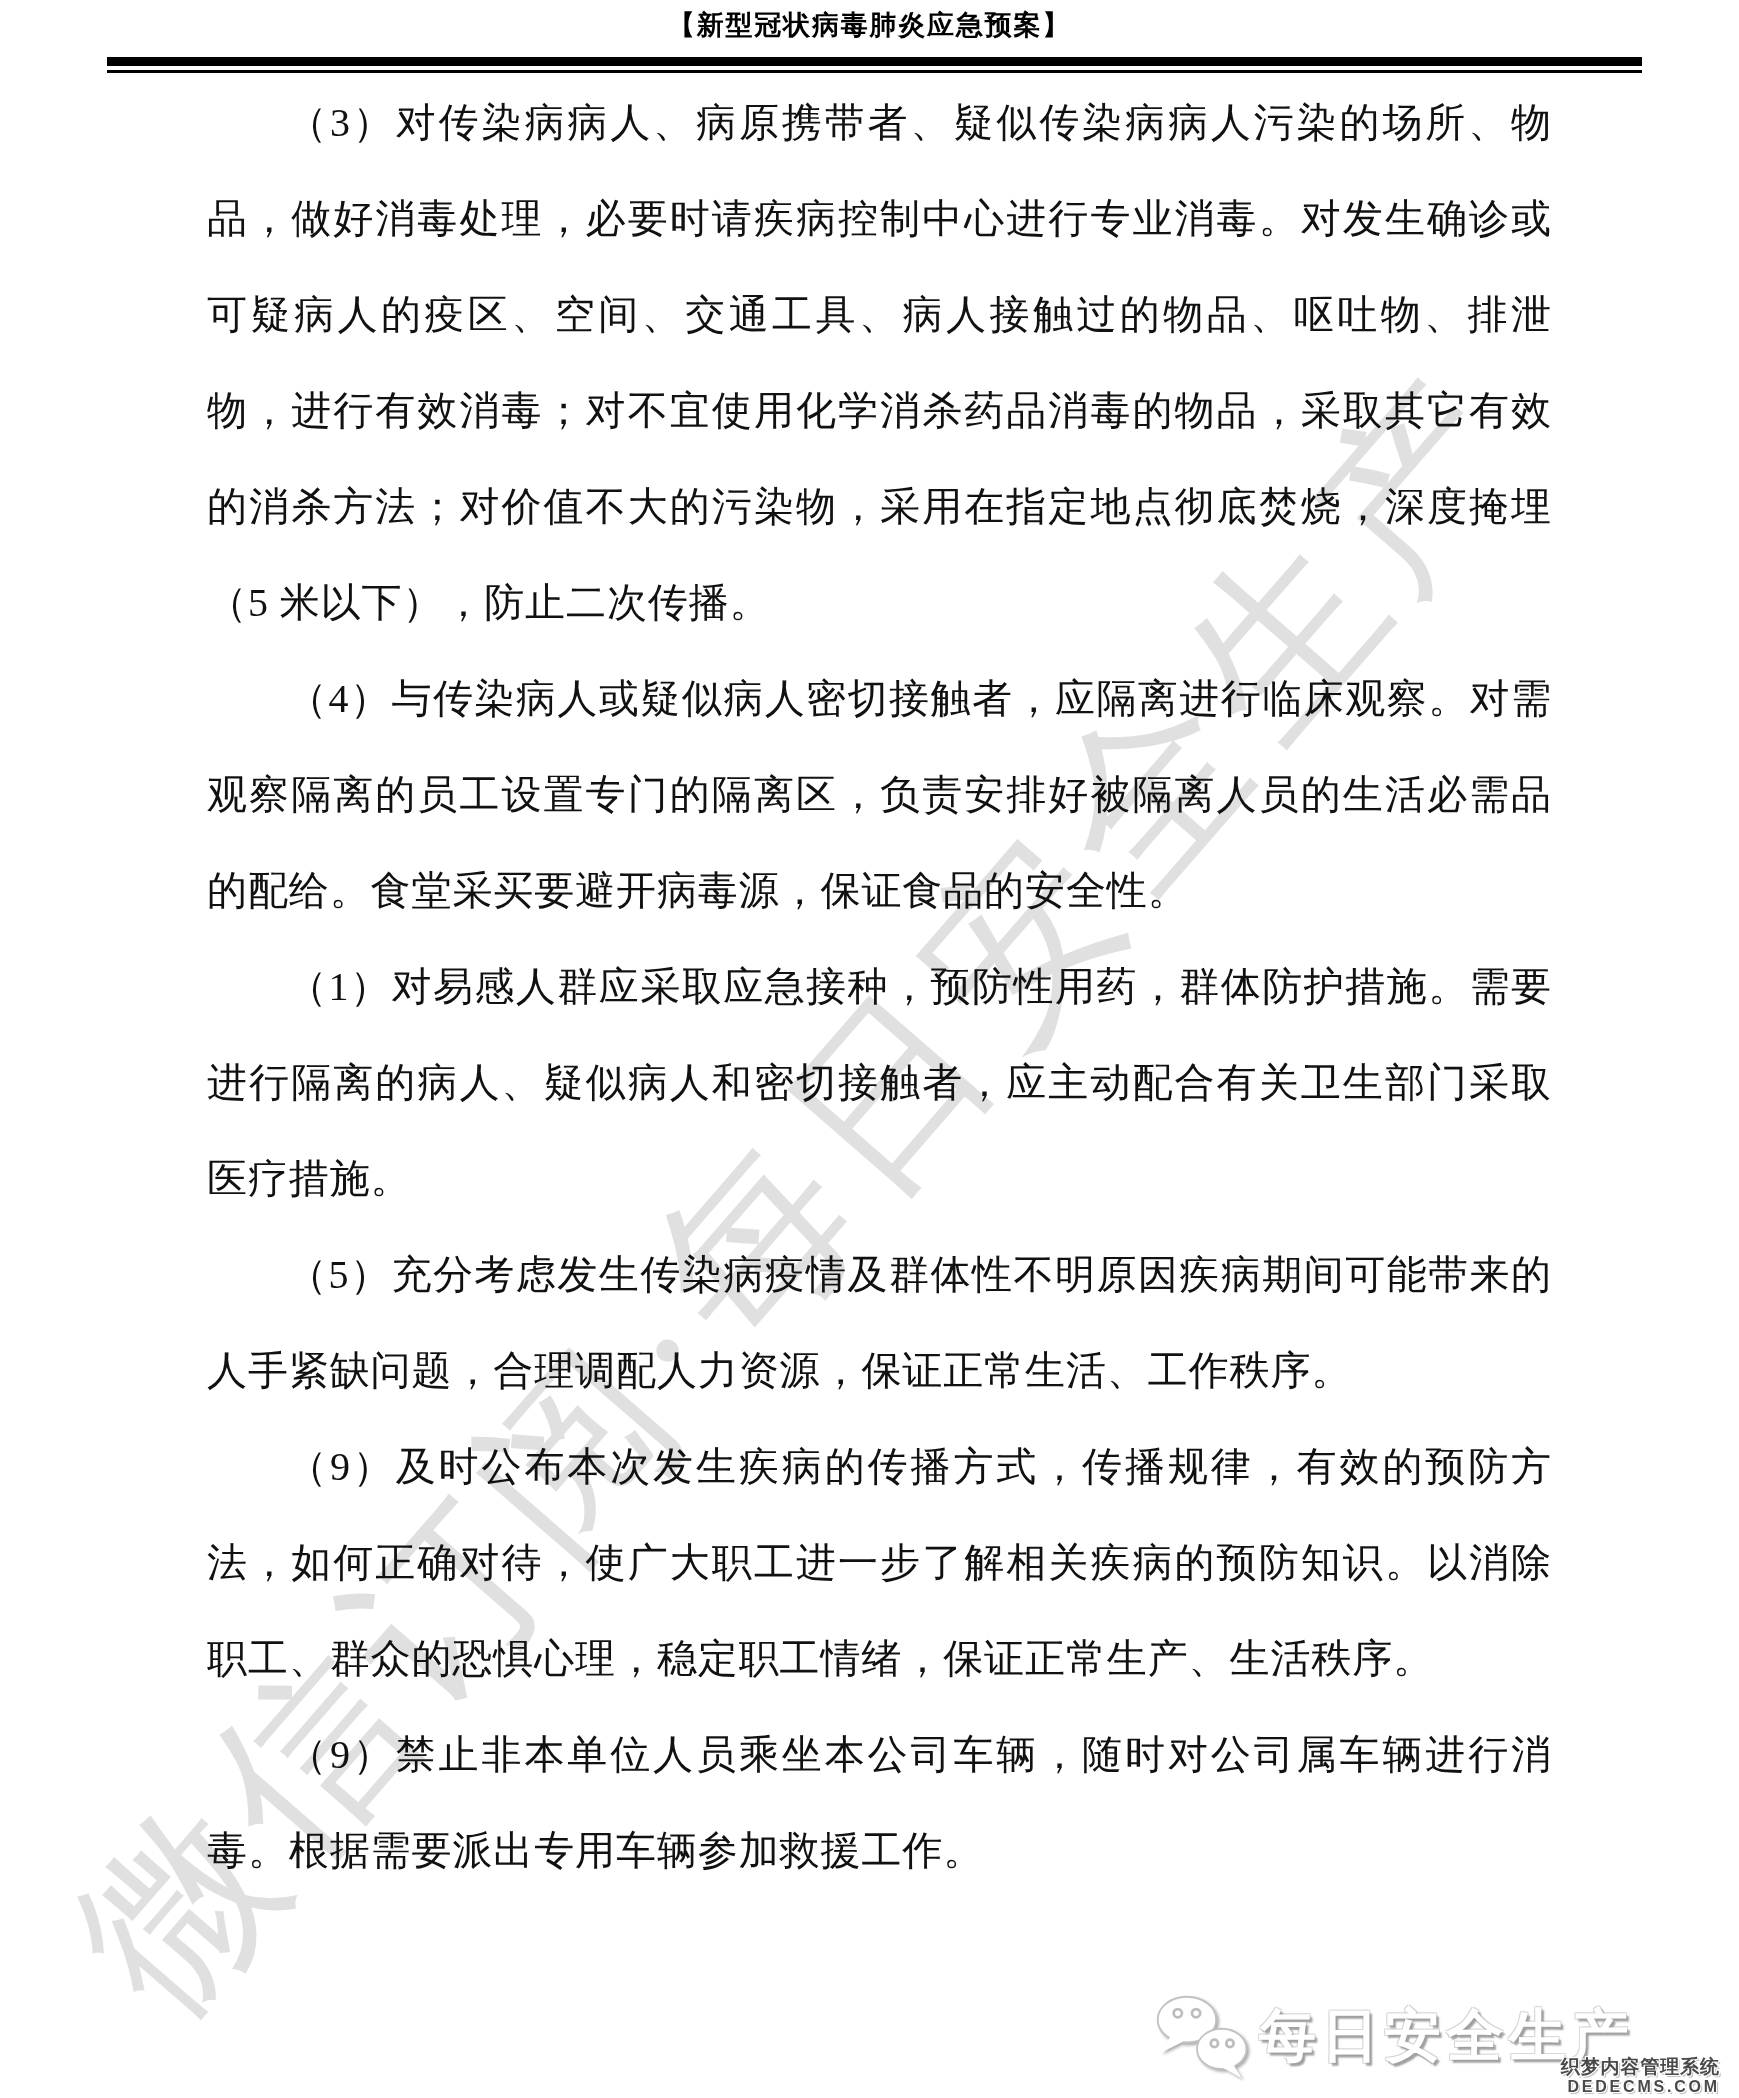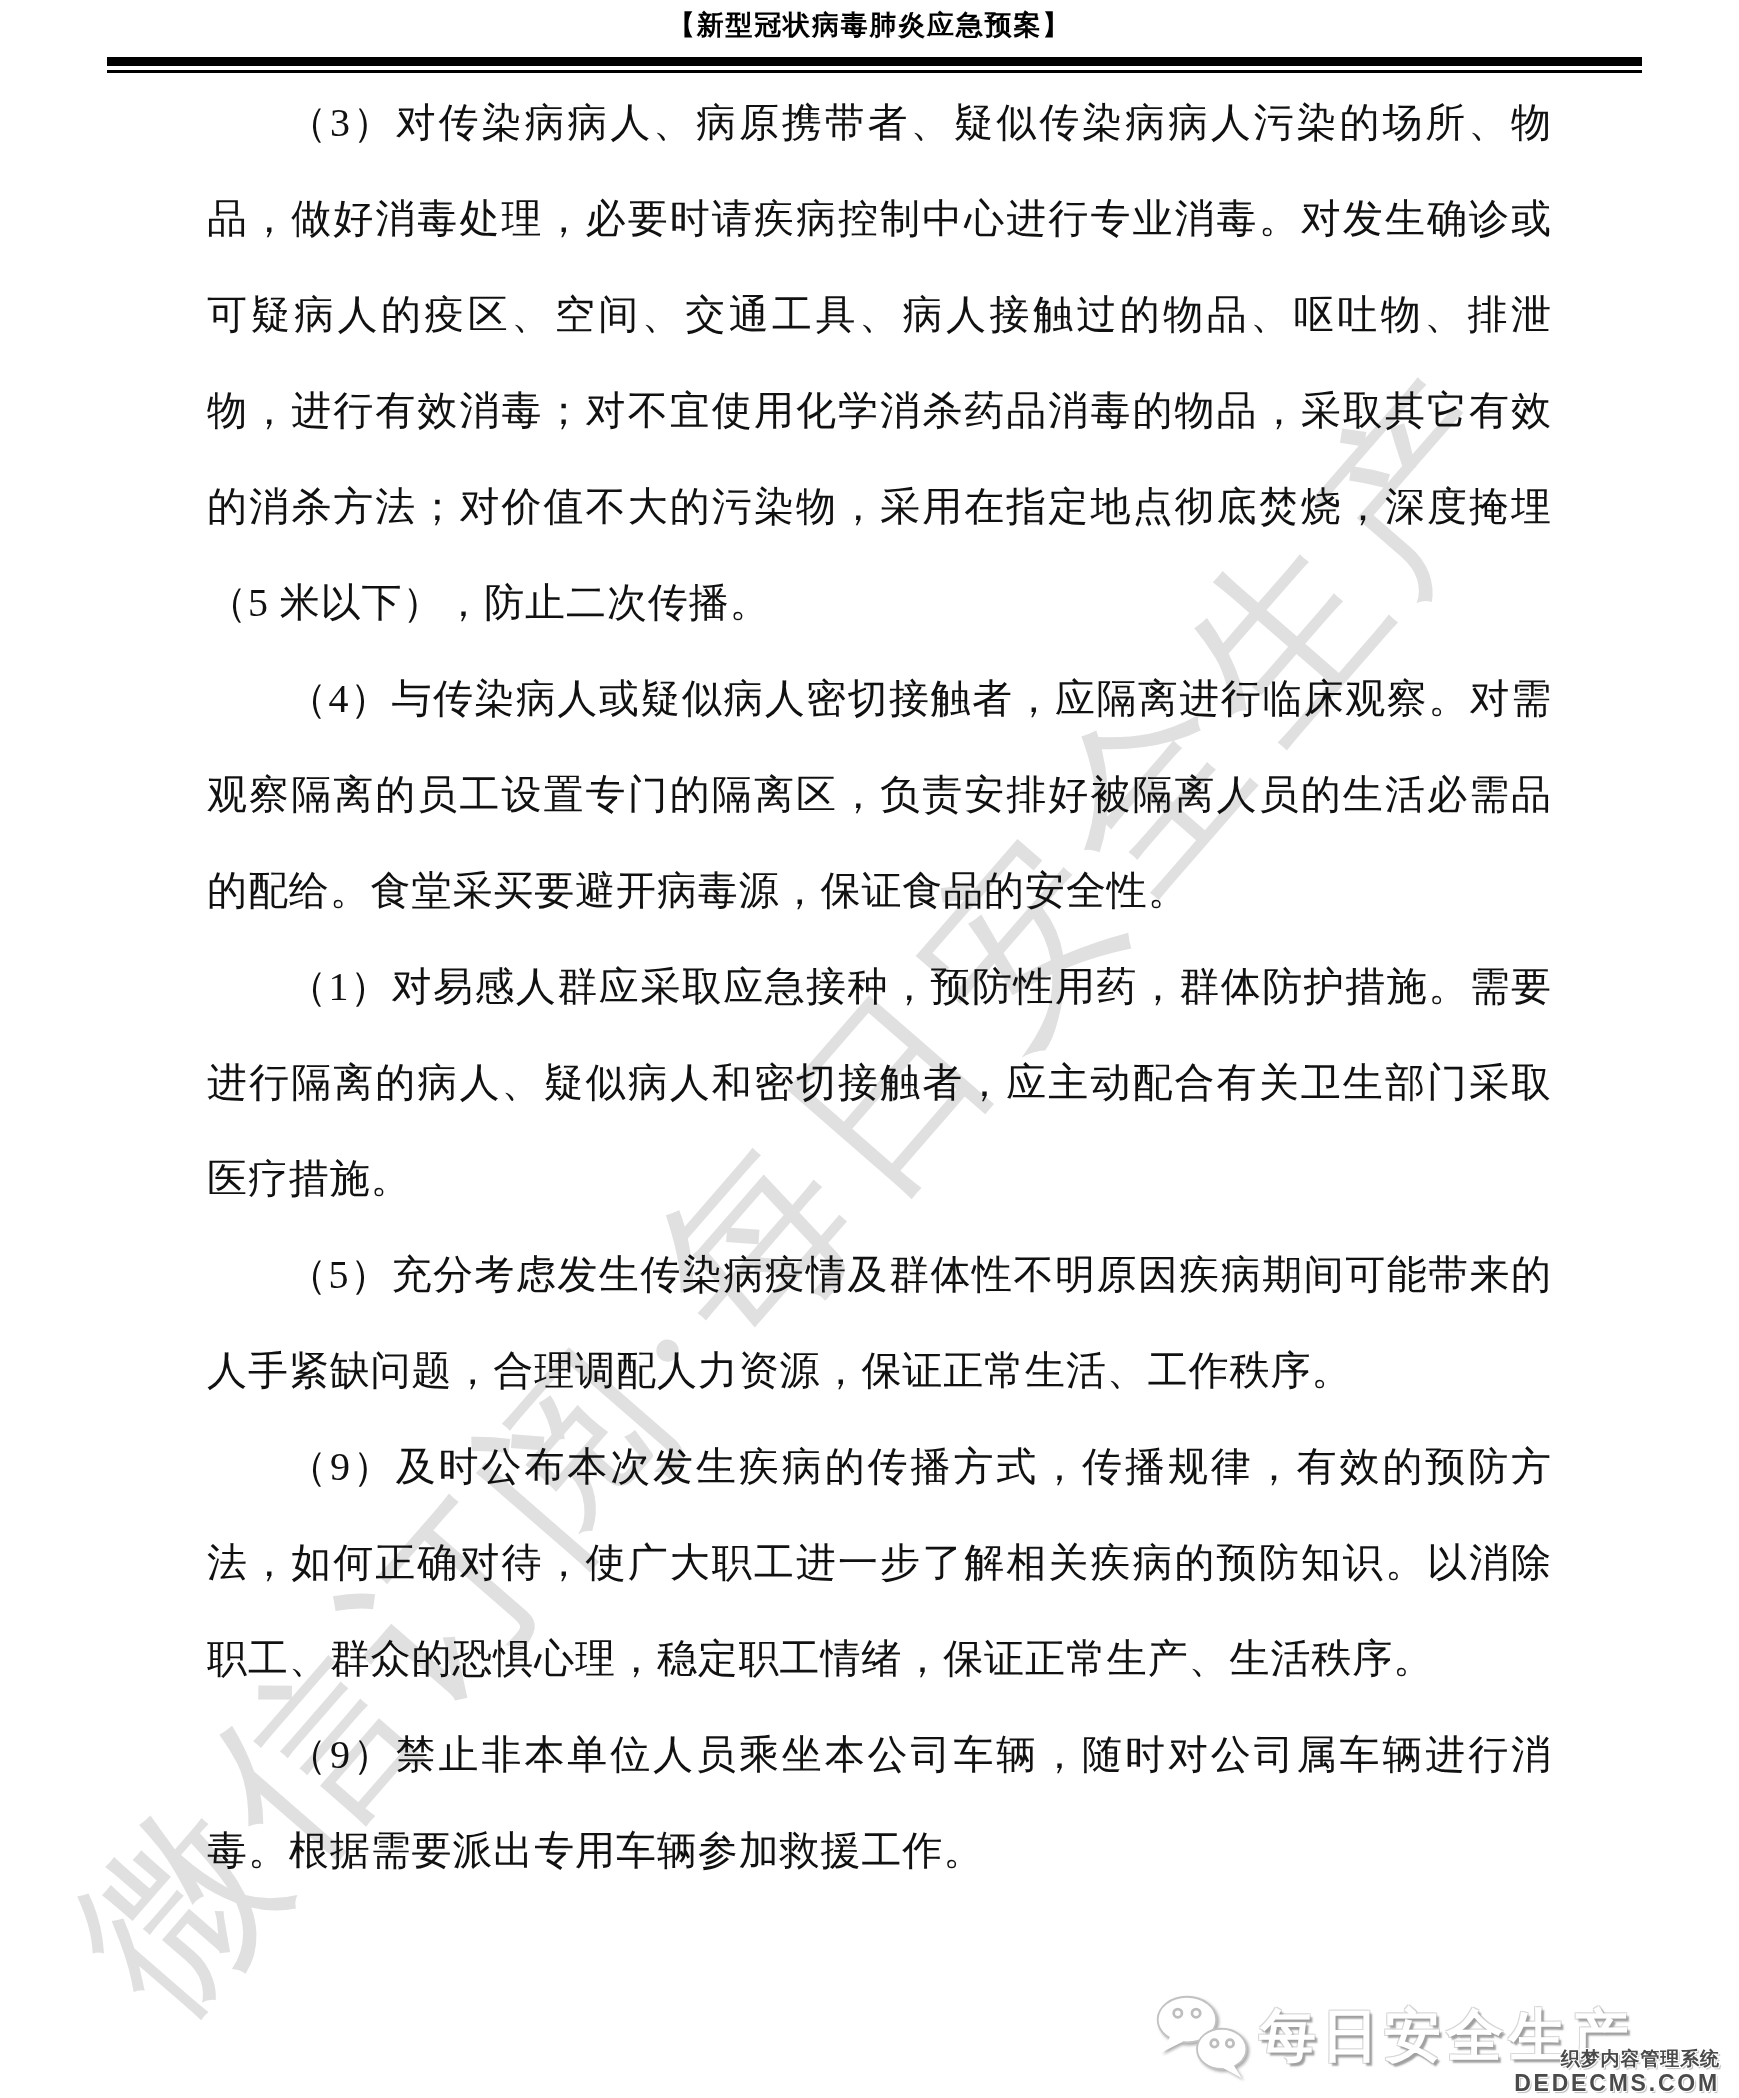--- a/index.html
+++ b/index.html
@@ -94,21 +94,21 @@
     font-family: "Liberation Sans", "DejaVu Sans", sans-serif;
     font-weight: bold;
     z-index: 3;
     line-height: 1.15;
   }
   .cms div {
     color: #4a4a4a;
     text-shadow: 0.9px 0.9px 0 #ffffff, -0.9px -0.9px 0 #ffffff, 0.9px -0.9px 0 #ffffff, -0.9px 0.9px 0 #ffffff, 1.8px 1.8px 0.9px #bdbdbd;
   }
   .cms-line1 { font-size: 19px; letter-spacing: 0.9px; }
-  .cms-line2 { font-size: 23px; letter-spacing: 2.8px; }
+  .cms-line2 { font-size: 16px; letter-spacing: 2.8px; }
 </style>
 </head>
 <body>
 
 <div class="page">
 
   <div class="watermark">微信订阅·每日安全生产</div>
 
   <div class="doc-header">
     <div class="header-title">【新型冠状病毒肺炎应急预案】</div>

